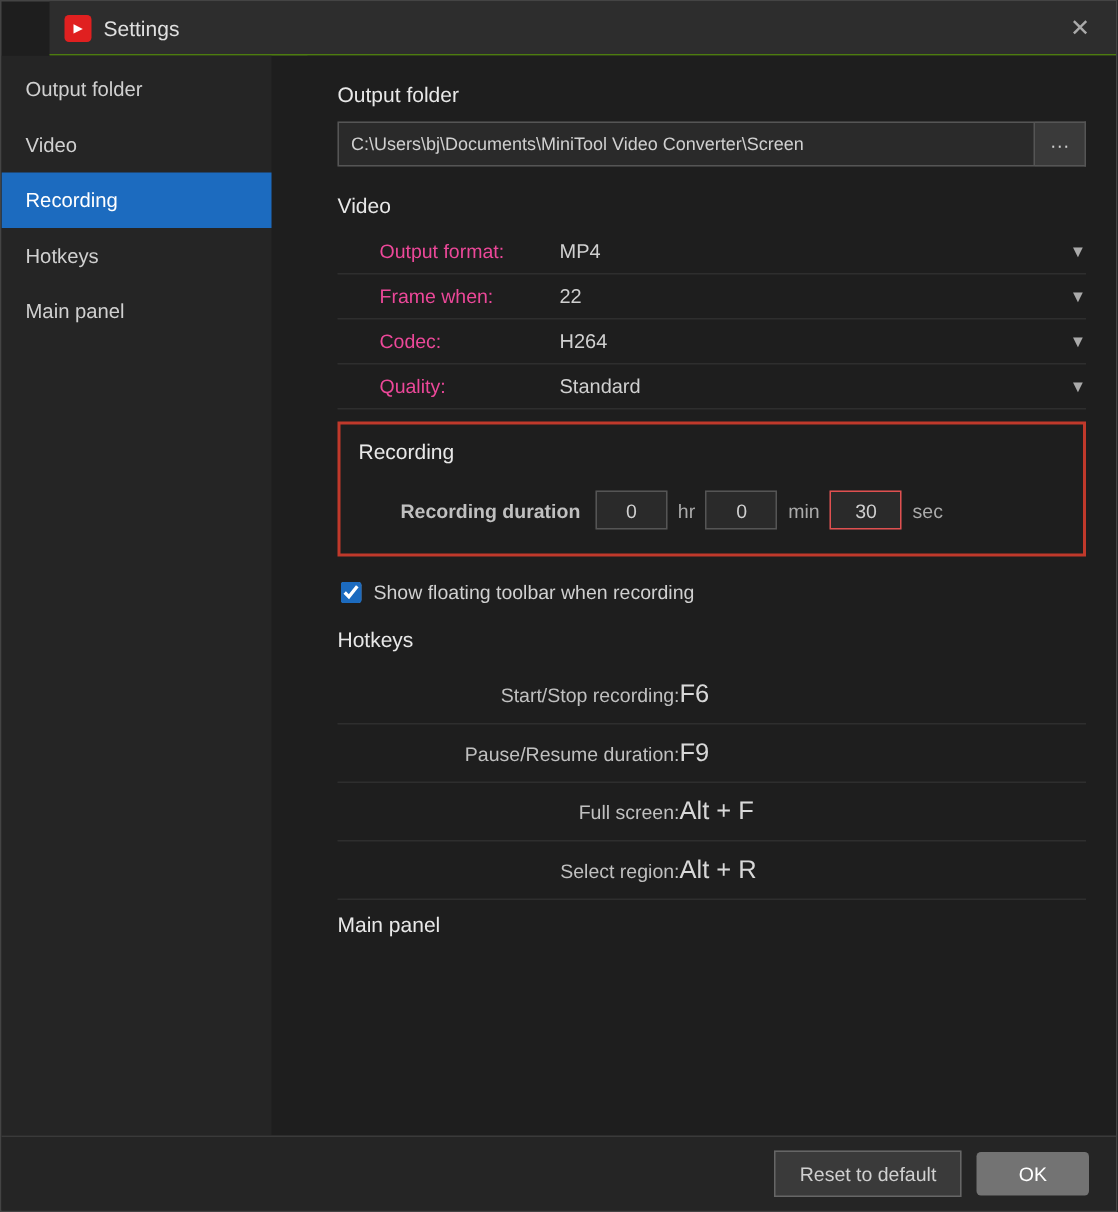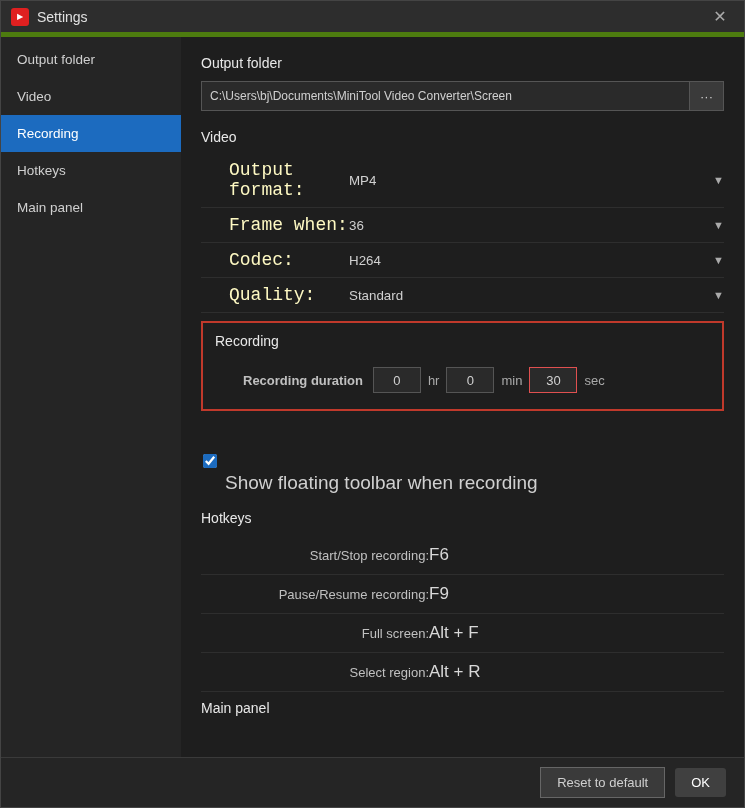--- a/index.html
+++ b/index.html
@@ -21,22 +21,23 @@
       display: flex;
       flex-direction: column;
       border: 1px solid #444;
     }
     .title-bar {
       background: #2d2d2d;
       height: 36px;
       display: flex;
       align-items: center;
       padding: 0 10px;
-      border-bottom: 5px solid #4d7c0f;
-      flex-shrink: 0;
+      border-bottom: 1px solid #4d7c0f;
+      flex-shrink: 0;
+      margin-left: 32px;
     }
     .title-bar-icon {
       width: 18px;
       height: 18px;
       background: #e02020;
       border-radius: 3px;
       margin-right: 8px;
       display: flex;
       align-items: center;
       justify-content: center;
@@ -60,20 +61,21 @@
       justify-content: center;
       cursor: pointer;
       border-radius: 3px;
       color: #aaa;
       font-size: 16px;
     }
     .content {
       display: flex;
       flex: 1;
       overflow: hidden;
+      gap: 24px;
     }
     .sidebar {
       width: 180px;
       background: #252525;
       flex-shrink: 0;
       padding-top: 4px;
     }
     .sidebar-item {
       padding: 11px 16px;
       cursor: pointer;
@@ -126,24 +128,23 @@
     .video-section { margin-bottom: 6px; }
     .video-section .section-title { margin-bottom: 8px; }
     .field-row {
       display: flex;
       align-items: center;
       padding: 7px 0 7px 28px;
       border-bottom: 1px solid #2e2e2e;
     }
     .field-label {
       width: 120px;
-      color: #fef9c3;
-      font-size: 18px;
-      flex-shrink: 0;
-      font-family: Liberation Mono, monospace;
+      color: #ec4899;
+      font-size: 13px;
+      flex-shrink: 0;
     }
     .field-value {
       flex: 1;
       color: #d8d8d8;
       font-size: 13px;
     }
     .dropdown-btn {
       background: transparent;
       border: none;
       color: #d0d0d0;
@@ -206,22 +207,21 @@
       margin-left: 2px;
     }
     .checkbox-row input[type="checkbox"] {
       accent-color: #1c6bbf;
       width: 14px;
       height: 14px;
       margin-right: 8px;
     }
     .checkbox-label {
       color: #d0d0d0;
-      font-size: 19px;
-      margin-top: 45px;
+      font-size: 13px;
     }
     .hotkeys-section { margin-top: 8px; }
     .hotkey-row {
       display: flex;
       align-items: center;
       padding: 9px 0 9px 28px;
       border-bottom: 1px solid #2e2e2e;
     }
     .hotkey-label {
       width: 200px;
@@ -249,24 +249,24 @@
     .btn-reset {
       background: #3a3a3a;
       border: 1px solid #666;
       color: #d0d0d0;
       padding: 7px 16px;
       cursor: pointer;
       font-size: 13px;
       border-radius: 0;
     }
     .btn-ok {
-      background: #404040;
+      background: #737373;
       border: none;
       color: white;
-      padding: 7px 16px;
+      padding: 7px 28px;
       cursor: pointer;
       font-size: 13px;
       border-radius: 3px;
     }
     ::-webkit-scrollbar { width: 6px; }
     ::-webkit-scrollbar-track { background: #1e1e1e; }
     ::-webkit-scrollbar-thumb { background: #444; border-radius: 3px; }
   </style>
 </head>
 <body>
@@ -315,21 +315,21 @@
             <button class="dropdown-btn">
               <span>MP4</span>
               <span class="dropdown-arrow">▼</span>
             </button>
           </div>
         </div>
         <div class="field-row">
           <div class="field-label">Frame when:</div>
           <div class="field-value">
             <button class="dropdown-btn">
-              <span>36</span>
+              <span>22</span>
               <span class="dropdown-arrow">▼</span>
             </button>
           </div>
         </div>
         <div class="field-row">
           <div class="field-label">Codec:</div>
           <div class="field-value">
             <button class="dropdown-btn">
               <span>H264</span>
               <span class="dropdown-arrow">▼</span>
@@ -367,21 +367,21 @@
         <span class="checkbox-label">Show floating toolbar when recording</span>
       </div>
 
       <div class="hotkeys-section">
         <div class="section-title">Hotkeys</div>
         <div class="hotkey-row">
           <div class="hotkey-label">Start/Stop recording:</div>
           <div class="hotkey-value">F6</div>
         </div>
         <div class="hotkey-row">
-          <div class="hotkey-label">Pause/Resume recording:</div>
+          <div class="hotkey-label">Pause/Resume duration:</div>
           <div class="hotkey-value">F9</div>
         </div>
         <div class="hotkey-row">
           <div class="hotkey-label">Full screen:</div>
           <div class="hotkey-value">Alt + F</div>
         </div>
         <div class="hotkey-row">
           <div class="hotkey-label">Select region:</div>
           <div class="hotkey-value">Alt + R</div>
         </div>

